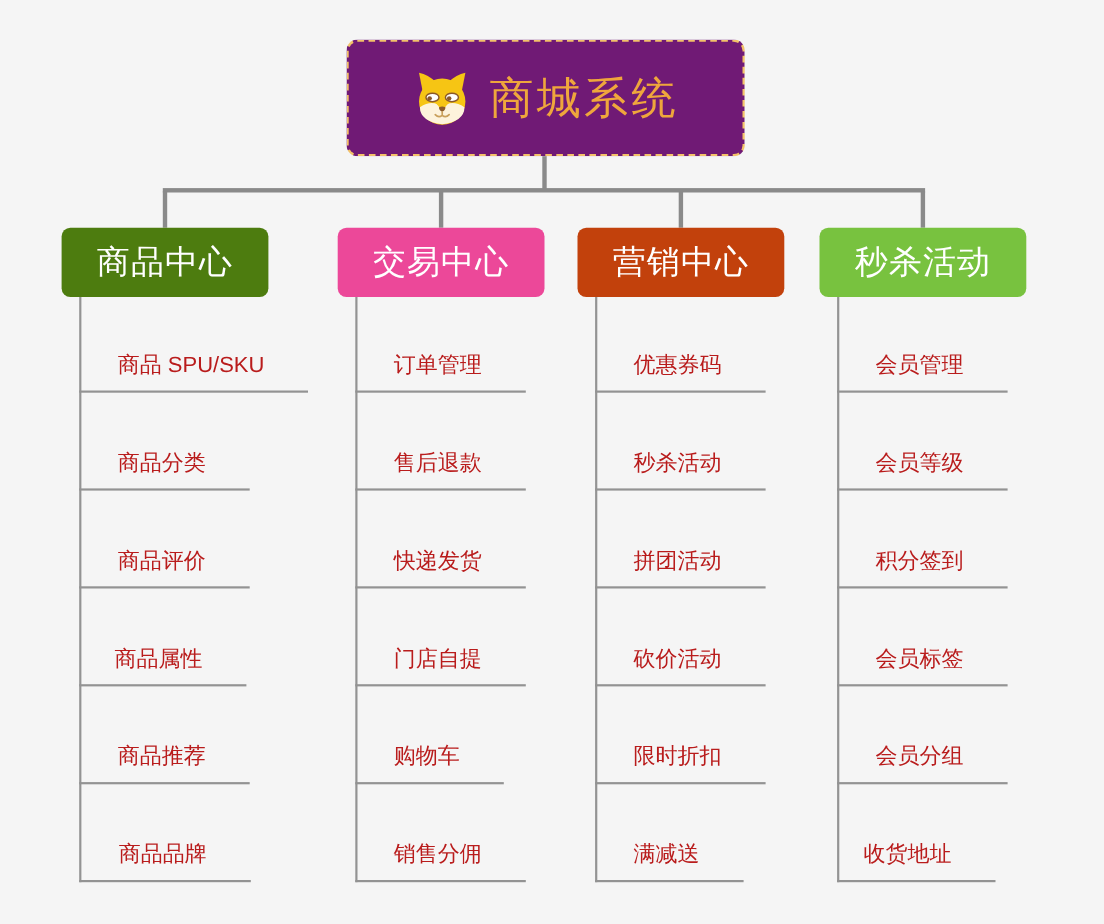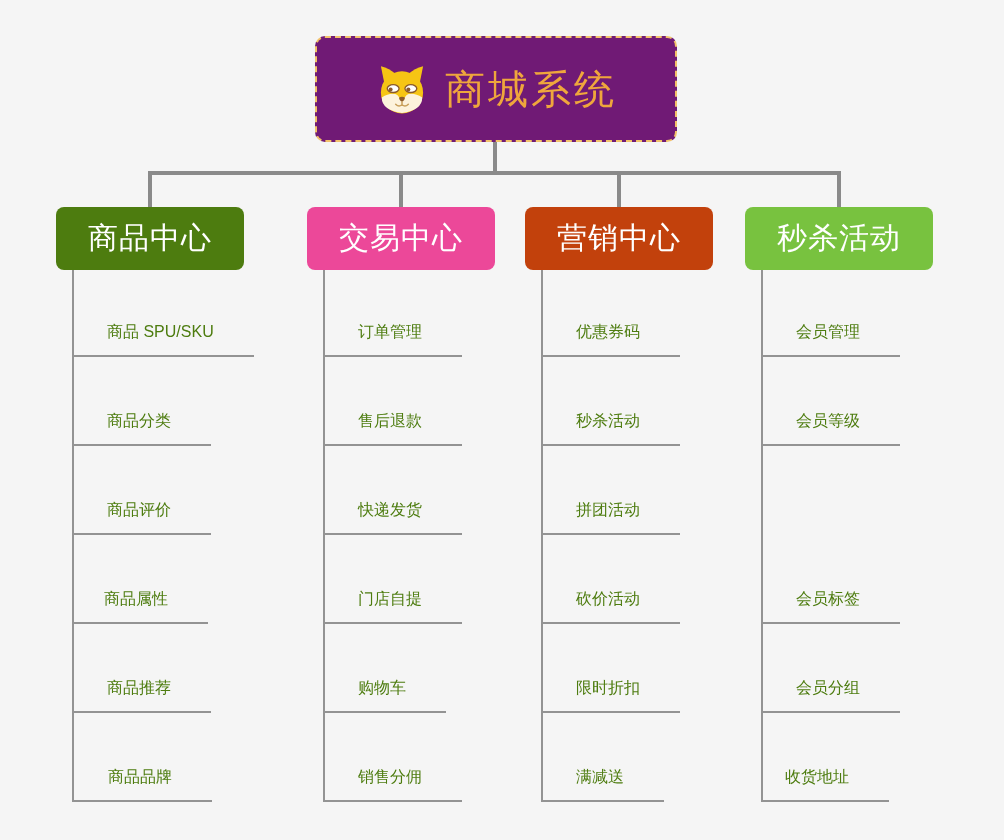--- a/index.html
+++ b/index.html
@@ -82,23 +82,23 @@
   }
   .vline {
     position: absolute;
     left: 16px; top: 63px;
     width: 2px; height: 532px;
     background: #939393;
   }
   .leaf {
     position: absolute;
     left: 16px;
-    font-size: 16px;
+    font-size: 20px;
     line-height: 22px;
-    color: #4d7c0f;
+    color: #b91c1c;
     padding: 0 40px 12px 35px;
     border-bottom: 2px solid #939393;
     white-space: nowrap;
     cursor: pointer;
   }
   .leaf-0 { top: 114px; }
   .leaf-1 { top: 203px; }
   .leaf-2 { top: 292px; }
   .leaf-3 { top: 381px; }
   .leaf-4 { top: 470px; }
@@ -172,18 +172,19 @@
     <div class="leaf leaf-5" style="border-color: rgb(147, 147, 147);">满减送</div>
   </div>
 
   <div class="branch branch-3">
     <div class="cat" style="background: rgb(120, 194, 63);">
       <span class="cat-label">秒杀活动</span>
     </div>
     <div class="vline" style="background: rgb(147, 147, 147);"></div>
     <div class="leaf leaf-0" style="border-color: rgb(147, 147, 147);">会员管理</div>
     <div class="leaf leaf-1" style="border-color: rgb(147, 147, 147);">会员等级</div>
+    <div class="leaf leaf-2" style="border-color: rgb(147, 147, 147);">积分签到</div>
     <div class="leaf leaf-3" style="border-color: rgb(147, 147, 147);">会员标签</div>
     <div class="leaf leaf-4" style="border-color: rgb(147, 147, 147);">会员分组</div>
     <div class="leaf leaf-5" style="border-color: rgb(147, 147, 147); padding-left: 24px;">收货地址</div>
   </div>
 
 </div>
 
 </body></html>

